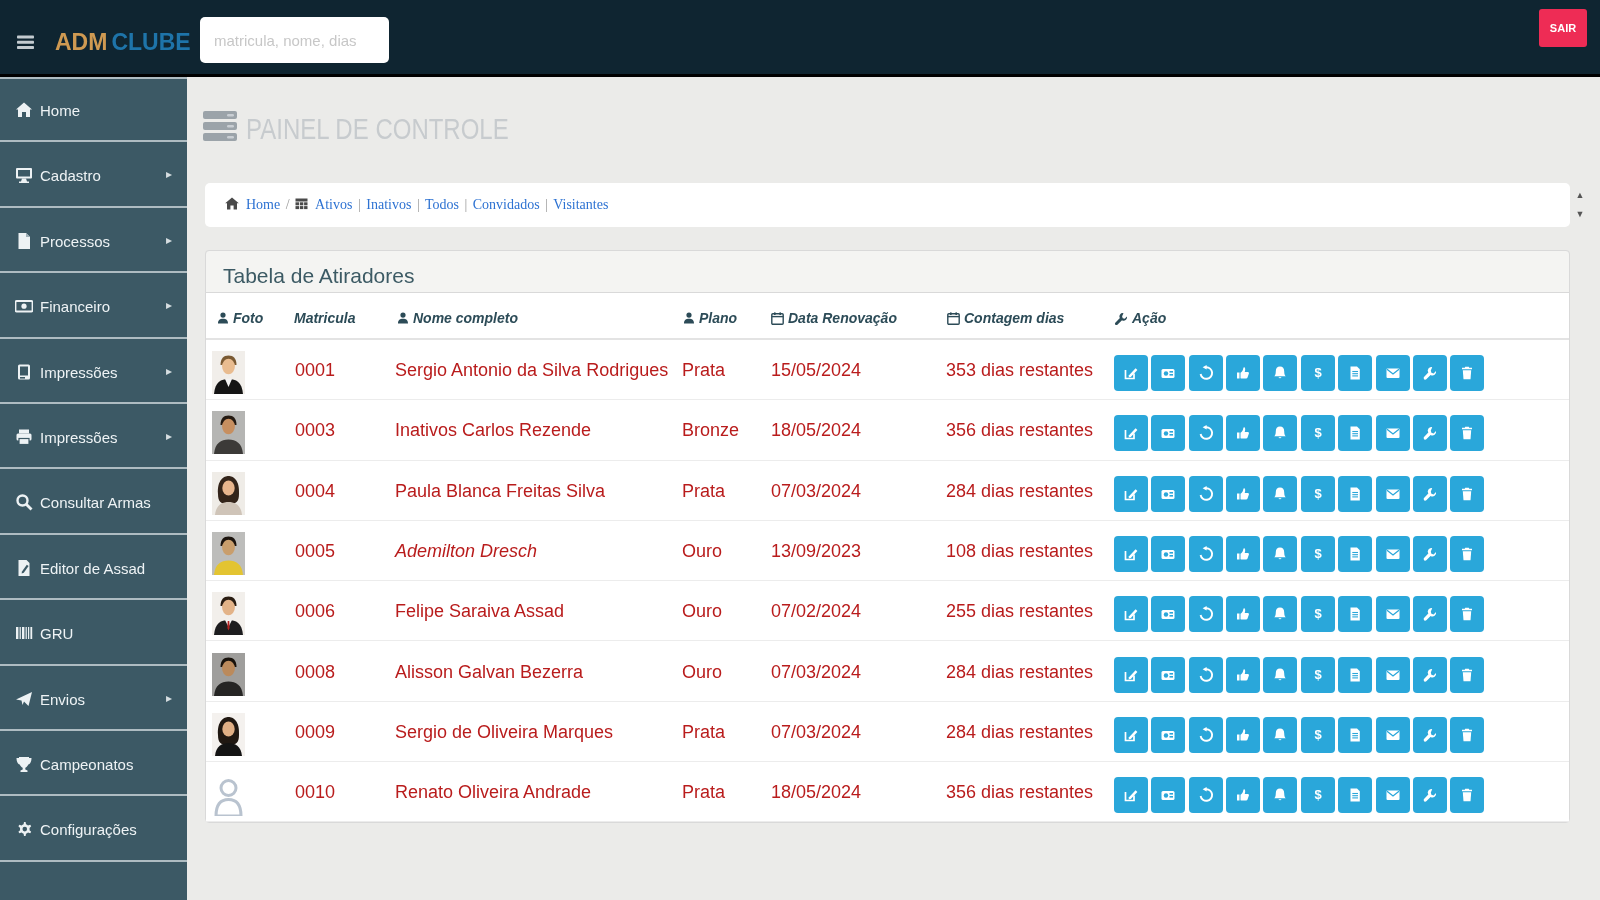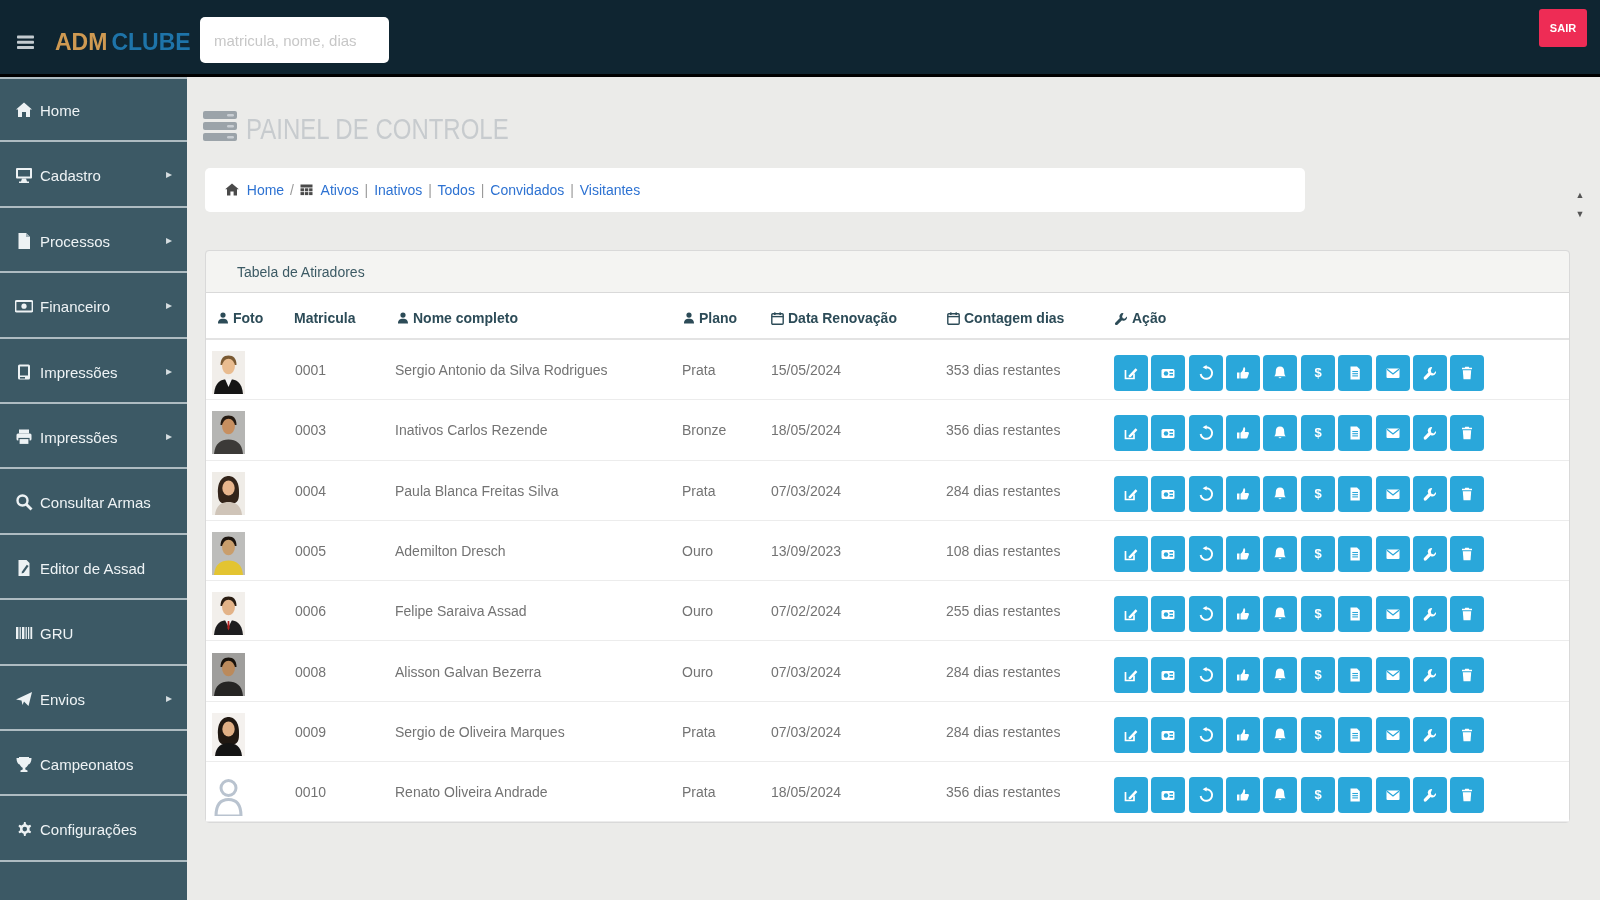--- a/index.html
+++ b/index.html
@@ -20,38 +20,38 @@
 .sideitem { position:absolute; left:0; width:187px; height:63.4px; border-bottom:2px solid #aebcc2; }
 .sicon { position:absolute; left:15px; top:22px; }
 .slabel { position:absolute; left:40px; top:23px; font-size:15px; color:#eef3f5; }
 .sarrow { position:absolute; left:166px; top:23px; font-size:12px; color:#d6dee1; }
 
 
 #hicon { position:absolute; left:203px; top:111px; }
 #htitle { position:absolute; left:246px; top:112px; font-size:30px; color:#c7cbce; transform:scaleX(0.80); transform-origin:left center; white-space:nowrap; }
 
 
-#crumb { position:absolute; left:205px; top:168px; width:1100px; height:44px; background:#fff; border-radius:5px; }
+#crumb { position:absolute; left:205px; top:183px; width:1365px; height:44px; background:#fff; border-radius:5px;font-family:Liberation Serif, serif; }
 #crumb .in { position:absolute; left:20px; top:14px; font-size:14px; color:#9a9a9a; }
 #crumb a { color:#2d72d2; text-decoration:none; }
 #crumb .sep { color:#9a9a9a; padding:0 2px; }
 .spinner { position:absolute; left:1572px; width:16px; text-align:center; font-size:9px; color:#555; }
 
 
 #panel { position:absolute; left:205px; top:250px; width:1365px; height:573px; background:#fff; border:1px solid #d9d9d9; border-radius:4px; }
 #pheader { position:absolute; left:205px; top:250px; width:1365px; height:43px; background:#f4f4f2; border:1px solid #d9d9d9; border-radius:4px 4px 0 0; }
-#pheader span { position:absolute; left:31px; top:13px; font-size:14px; color:#3c5a64; }
+#pheader span { position:absolute; left:17px; top:13px; font-size:21px; color:#3c5a64; }
 #theadrow { position:absolute; left:206px; top:293px; width:1363px; height:47px; background:#fff; border-bottom:2px solid #e3e3e3; }
 .hic { position:absolute; top:311px; }
-.hcell { position:absolute; top:310px; font-size:14px; font-weight:bold; color:#2c4b57; }
+.hcell { position:absolute; top:310px; font-size:14px; font-weight:bold; color:#2c4b57;font-style:italic; }
 
 
 .trow { position:absolute; left:206px; width:1363px; background:#fff; border-bottom:1px solid #ececec; }
 .photo { position:absolute; left:212px; width:33px; height:43px; }
-.cell { position:absolute; height:60px; line-height:60px; font-size:14px; color:#737373; }
+.cell { position:absolute; height:60px; line-height:60px; font-size:18px; color:#b91c1c; }
 .abtn { position:absolute; width:34px; height:36px; background:#2aa7da; border-radius:4px; }
 .abtn svg { position:absolute; left:9px; top:10px; }
 </style></head>
 <body>
 <div id="topbar"></div>
 <div id="blackline"></div>
 <svg id="burger" width="17" height="15" viewBox="0 0 17 15">
     <g fill="#c3cbd0">
       <rect x="0" y="0.5" width="17" height="3" rx="0.8"></rect>
       <rect x="0" y="5.8" width="17" height="3" rx="0.8"></rect>
@@ -465,21 +465,21 @@
     </svg>
   </div>
 <div class="trow" style="top:520.9px;height:60.3px;"></div>
 <div class="photo" style="top:531.9px;"><svg width="33" height="43" viewBox="0 0 33 43">
       <rect width="33" height="43" fill="#bdbdbb"></rect>
       <path d="M8.5 14 C8.5 7.5 11.5 4.5 16.5 4.5 C21.5 4.5 24.5 7.5 24.5 14 Z" fill="#1c140e"></path>
       <ellipse cx="16.5" cy="15.5" rx="6.4" ry="7.8" fill="#c99e6c"></ellipse>
       <path d="M2 43 C3 32 9 28.5 16.5 28.5 C24 28.5 30 32 31 43 Z" fill="#e3c431"></path>
     </svg></div>
 <div class="cell" style="left:295px;top:520.9px;">0005</div>
-<div class="cell" style="left:395px;top:520.9px;">Ademilton Dresch</div>
+<div class="cell" style="left:395px;top:520.9px;font-style:italic;">Ademilton Dresch</div>
 <div class="cell" style="left:682px;top:520.9px;">Ouro</div>
 <div class="cell" style="left:771px;top:520.9px;">13/09/2023</div>
 <div class="cell" style="left:946px;top:520.9px;">108 dias restantes</div>
 <div class="abtn" style="left:1114.0px;top:535.9px;">
     <svg width="16" height="16" viewBox="0 0 16 16">
       <path d="M2.5 5 L2.5 13.5 L11 13.5 L11 8.5" fill="none" stroke="#fff" stroke-width="1.7"></path>
       <path d="M6 10.2 L12.6 3.2 L14.4 4.9 L7.8 11.9 L5.6 12.4 Z" fill="#fff"></path>
     </svg>
   </div>
 <div class="abtn" style="left:1151.3px;top:535.9px;">

